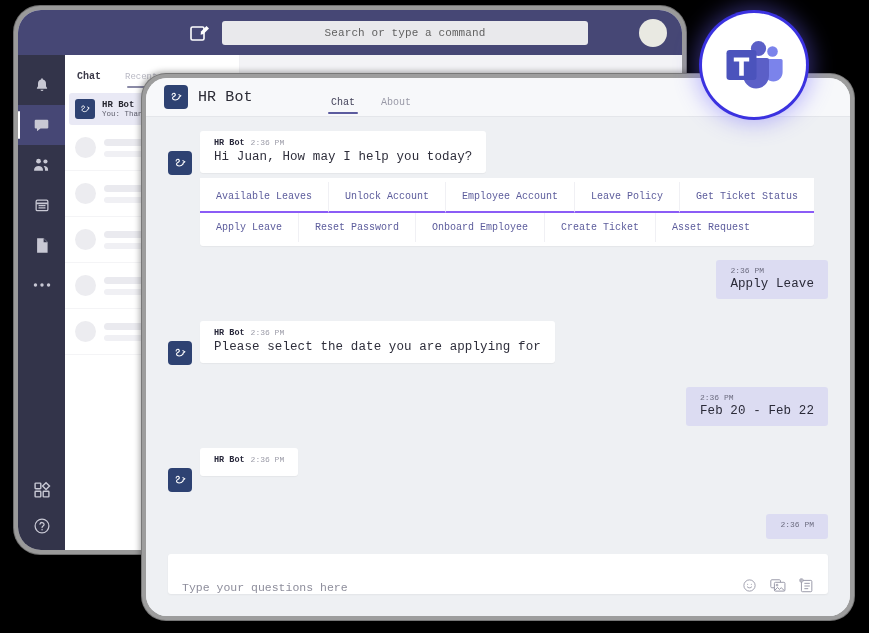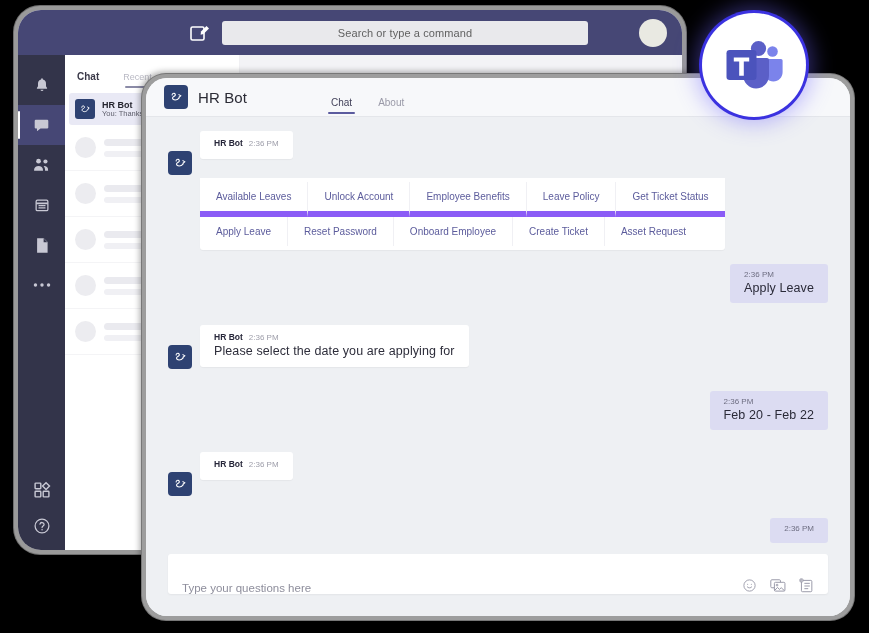--- a/index.html
+++ b/index.html
@@ -2,21 +2,21 @@
 <html><head>
 <meta charset="utf-8">
 <style>
   * { box-sizing: border-box; margin: 0; padding: 0; }
   html, body {
     width: 869px; height: 633px;
     background: #000000;
     font-family: "Liberation Sans", sans-serif;
     overflow: hidden;
   }
-  #stage { position: relative; width: 869px; height: 448px; }
+  #stage { position: relative; width: 869px; height: 448px; font-family: Liberation Mono, monospace; }
 
   
   .back-device {
     position: absolute; left: 14px; top: 6px;
     width: 672px; height: 548px;
     background: #9a9a9a;
     border-radius: 26px;
     padding: 4px;
     box-shadow: 0 0 0 1px #6f6f6f;
   }
@@ -179,21 +179,21 @@
     background: #ffffff; border-radius: 0 0 3px 3px;
     display: inline-block; padding: 4px 0 4px 0;
     box-shadow: 0 1px 1px rgba(0,0,0,.04);
   }
   .qr-row { display: flex; }
   .qr-btn {
     font-size: 10px; color: #5c5c9c; text-align: center;
     padding: 9px 16px; white-space: nowrap;
     border-right: 1px solid #f0f0f4;
   }
-  .qr-row:first-child .qr-btn { border-bottom: 6px solid #8b5cf6; }
+  .qr-row:first-child .qr-btn { border-bottom: 2px solid #8b5cf6; }
   .qr-btn:last-child { border-right: none; }
 
   .bubble-me {
     background: #dcdcf2; border-radius: 3px;
     padding: 6px 14px 8px 14px; display: inline-block;
   }
   .mtime { font-size: 8px; color: #6e6e82; margin-bottom: 2px; }
   .mtext { font-size: 12.5px; color: #2a2a38; letter-spacing: .1px; white-space: nowrap; }
 
   .composer-area { flex: 0 0 auto; padding: 0 22px 22px 22px; background: #eef0f3; }
@@ -404,30 +404,31 @@
               <path d="M4.2 6.6c0-1.5 1.3-2.4 2.7-2.1 1.6.4 2 2 1.1 3.1-1.1 1.3-3.3 1.4-3.3 3.1 0 1.6 1.8 2.6 3.6 2.6 2.4 0 4.1-1.3 5.3-2.8"></path>
               <path d="M13.2 6.2l2.5 1.6-2.4 1.9"></path>
             </svg>
           </div>
           <div class="bubble-wrap">
             <div class="bubble-bot">
               <div class="bmeta">
                 <span class="bname">HR Bot</span>
                 <span class="btime">2:36 PM</span>
               </div>
+              <div class="btext">Hi Juan, How may I help you today?</div>
             </div>
           </div>
         </div>
 
         <div class="row bot" style="margin-left:32px; margin-top:-1px; margin-bottom:14px;">
           <div class="quickreplies">
             <div class="qr-row">
               <div class="qr-btn">Available Leaves</div>
               <div class="qr-btn">Unlock Account</div>
-              <div class="qr-btn">Employee Benefits</div>
+              <div class="qr-btn">Employee Account</div>
               <div class="qr-btn">Leave Policy</div>
               <div class="qr-btn">Get Ticket Status</div>
             </div>
             <div class="qr-row">
               <div class="qr-btn">Apply Leave</div>
               <div class="qr-btn">Reset Password</div>
               <div class="qr-btn">Onboard Employee</div>
               <div class="qr-btn">Create Ticket</div>
               <div class="qr-btn">Asset Request</div>
             </div>

